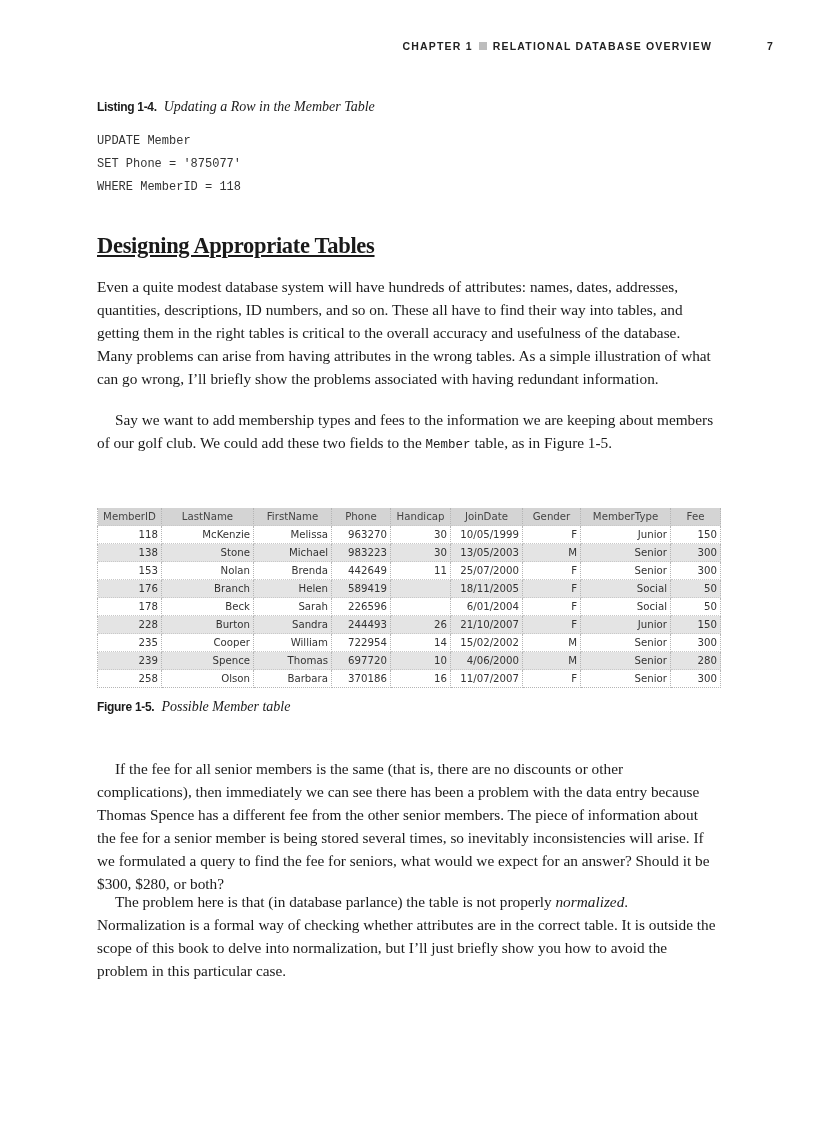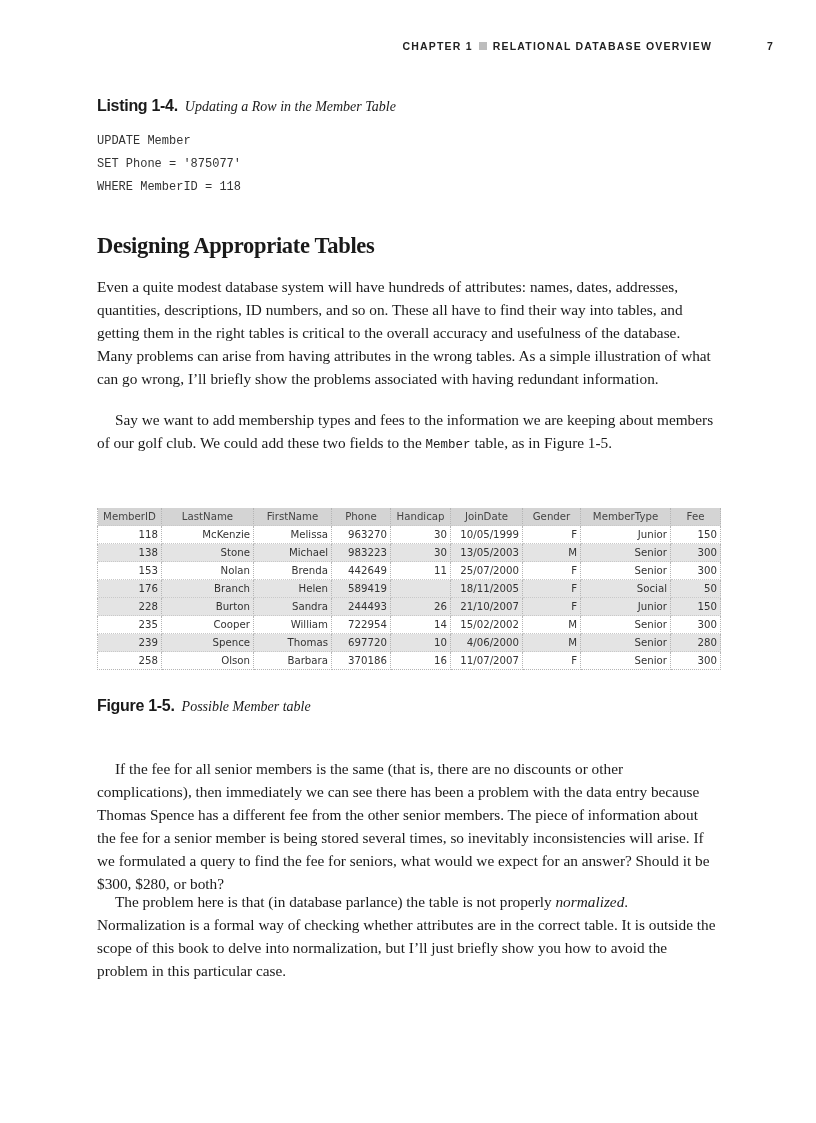--- a/index.html
+++ b/index.html
@@ -9,32 +9,32 @@
   .running-head {
     position: absolute; top: 40px; left: 0; width: 816px; height: 16px;
     font-family: "Liberation Sans", sans-serif; font-weight: bold; font-size: 10.5px;
     letter-spacing: 1.2px; color: #222;
   }
   .running-head .chapter { position: absolute; right: 104px; top: 0; white-space: nowrap; }
   .running-head .sep { display: inline-block; width: 8px; height: 8px; background: #bdbdbd; margin: 0 6px; vertical-align: 0px; }
   .running-head .pnum { position: absolute; right: 42px; top: 0; }
 
   .caption { position: absolute; left: 97px; white-space: nowrap; }
-  .caption .lbl { font-family: "Liberation Sans", sans-serif; font-weight: bold; font-size: 16px; letter-spacing: -0.3px; }
+  .caption .lbl { font-family: "Liberation Sans", sans-serif; font-weight: bold; font-size: 12px; letter-spacing: -0.3px; }
   .caption .ttl { font-family: "Liberation Serif", serif; font-style: italic; font-size: 14px; margin-left: 3px; }
 
   .code {
     position: absolute; left: 97px; top: 130px;
     font-family: "Liberation Mono", monospace; font-size: 12px; color: #333; line-height: 23px;
     white-space: pre;
   }
 
   h2.section {
     position: absolute; left: 97px; top: 233px; margin: 0;
-    font-family: "Liberation Serif", serif; font-weight: bold; font-size: 22.5px; letter-spacing: -0.3px;
+    font-family: "Liberation Serif", serif; font-weight: bold; font-size: 22.5px; letter-spacing: -0.3px; text-decoration: underline;
   }
 
   .para {
     position: absolute; left: 97px; width: 620px;
     font-family: "Liberation Serif", serif; font-size: 15.3px; line-height: 23px; color: #1a1a1a;
     text-align: left; margin: 0;
   }
   .para .indent { display: inline-block; width: 18px; }
   .mono-inline { font-family: "Liberation Mono", monospace; font-size: 12.5px; }
 
@@ -129,20 +129,31 @@
         <td class="num">176</td>
         <td class="txt">Branch</td>
         <td class="txt">Helen</td>
         <td class="txt">589419</td>
         <td class="num"></td>
         <td class="num">18/11/2005</td>
         <td class="txt">F</td>
         <td class="txt">Social</td>
         <td class="num">50</td>
       </tr>
+      <tr class="plain">
+        <td class="num">178</td>
+        <td class="txt">Beck</td>
+        <td class="txt">Sarah</td>
+        <td class="txt">226596</td>
+        <td class="num"></td>
+        <td class="num">6/01/2004</td>
+        <td class="txt">F</td>
+        <td class="txt">Social</td>
+        <td class="num">50</td>
+      </tr>
       <tr class="alt">
         <td class="num">228</td>
         <td class="txt">Burton</td>
         <td class="txt">Sandra</td>
         <td class="txt">244493</td>
         <td class="num">26</td>
         <td class="num">21/10/2007</td>
         <td class="txt">F</td>
         <td class="txt">Junior</td>
         <td class="num">150</td>

